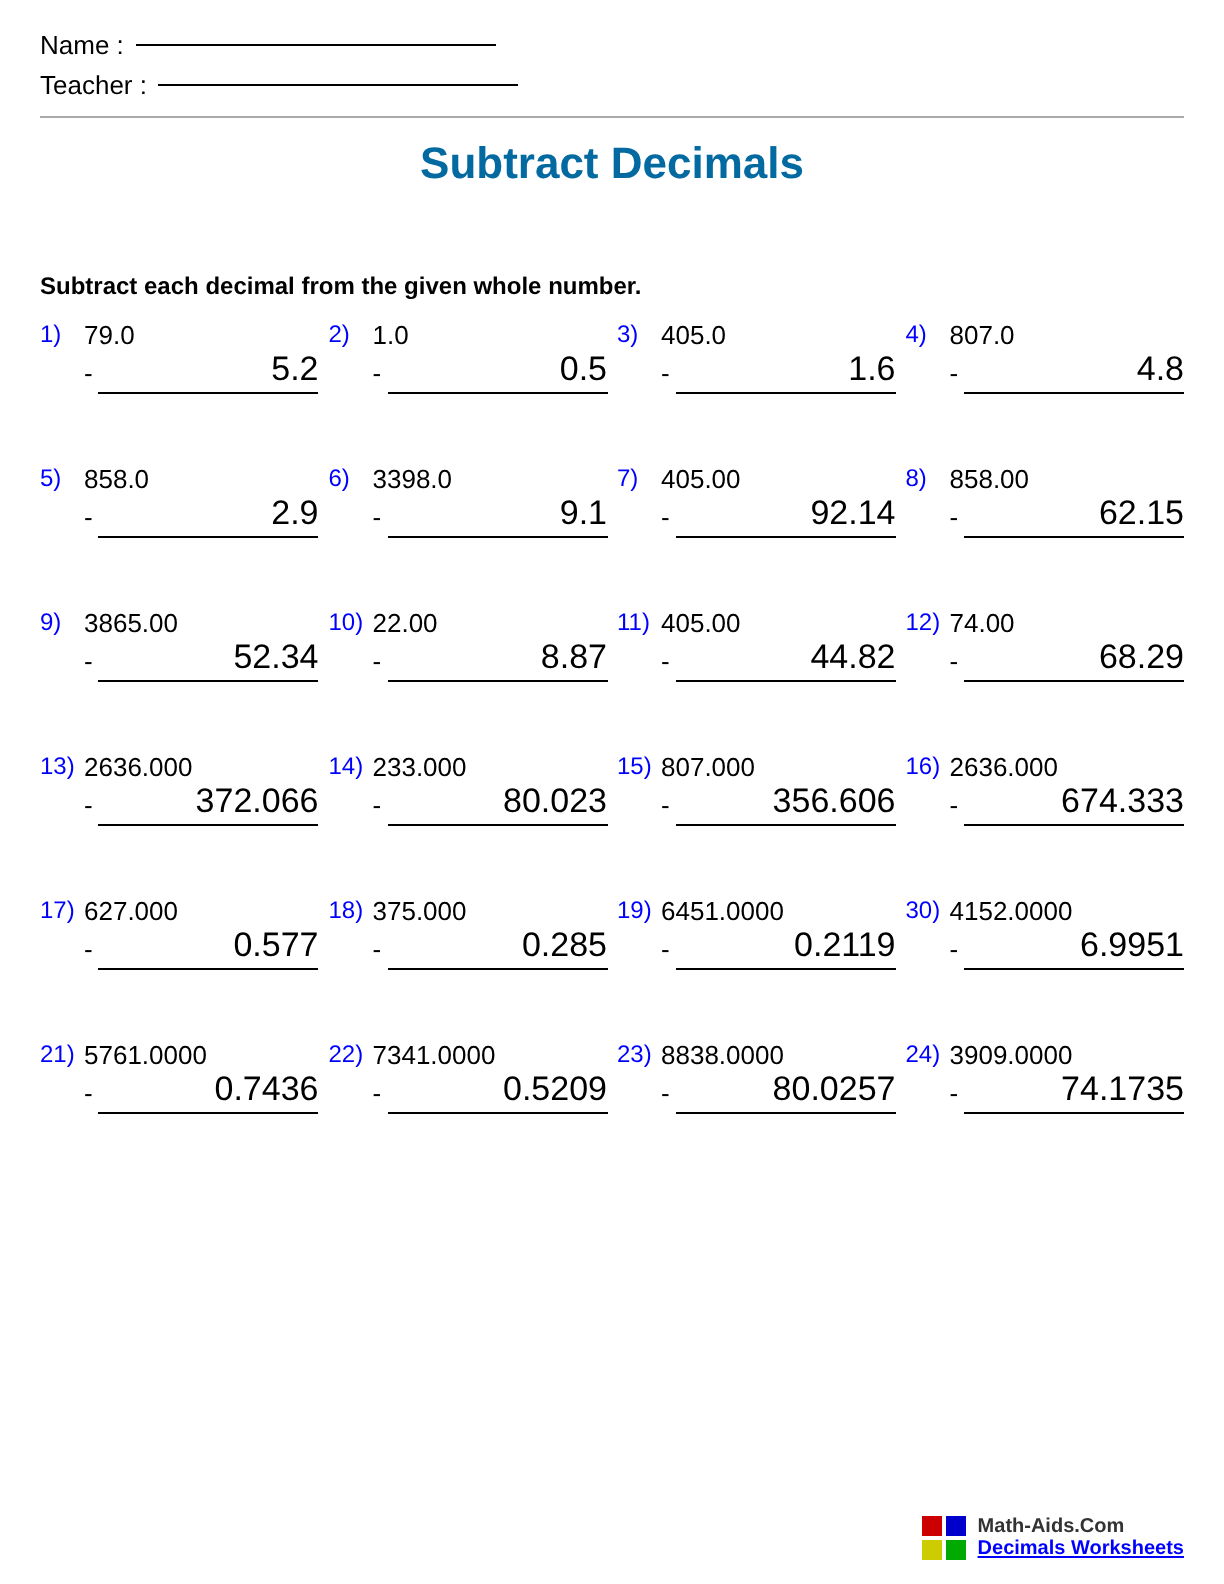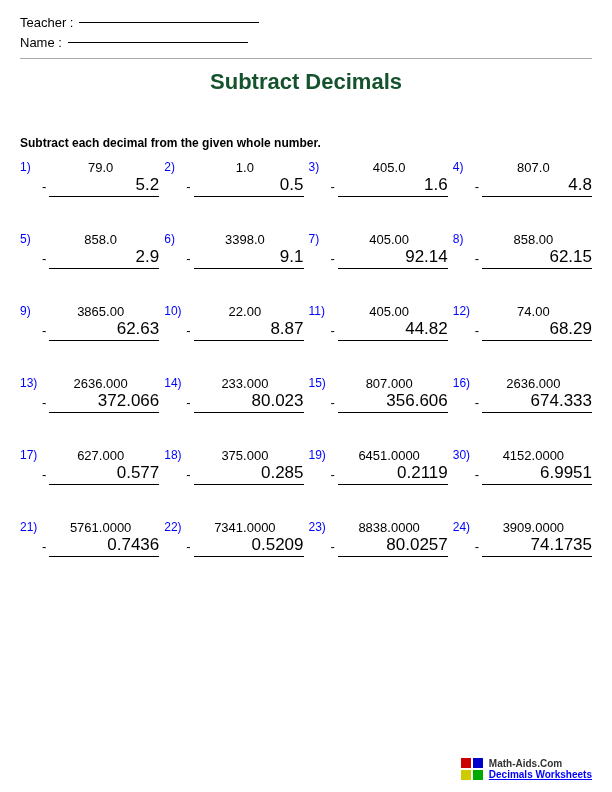--- a/index.html
+++ b/index.html
@@ -39,21 +39,21 @@
     }
     .header-line-short {
       border-bottom: 1px solid black;
       width: 110px;
       display: inline-block;
     }
     .page-title {
       text-align: center;
       font-size: 22px;
       font-weight: bold;
-      color: #14532d;
+      color: #0369a1;
       margin: 10px 0 6px 0;
     }
     .instructions {
       font-size: 12px;
       font-weight: bold;
       margin-bottom: 10px;
       margin-top: 41px;
     }
     .problems-grid {
       display: grid;
@@ -71,21 +71,21 @@
     }
     .problem-number {
       color: blue;
       font-size: 12px;
       position: absolute;
       left: 0;
       top: 0;
     }
     .problem-top {
       font-size: 13px;
-      text-align: center;
+      text-align: left;
       width: 100%;
     }
     .problem-bottom-row {
       display: flex;
       align-items: center;
       width: 100%;
       position: relative;
     }
     .minus-sign {
       font-size: 13px;
@@ -135,25 +135,25 @@
       border-top: 1.5px solid #aaa;
       margin: 8px 0 10px 0;
     }
   </style>
 </head>
 <body>
 
 <div class="header-section">
   <div class="header-left">
     <div class="header-row">
+      <span class="header-label">Name :</span>
+      <span class="header-line"></span>
+    </div>
+    <div class="header-row">
       <span class="header-label">Teacher :</span>
-      <span class="header-line"></span>
-    </div>
-    <div class="header-row">
-      <span class="header-label">Name :</span>
       <span class="header-line"></span>
     </div>
   </div>
 </div>
 
 <hr class="divider">
 
 <div class="page-title">Subtract Decimals</div>
 
 <div class="instructions">Subtract each decimal from the given whole number.</div>
@@ -221,21 +221,21 @@
       <div class="problem-bottom-row">
         <span class="minus-sign">-</span>
         <span class="problem-bottom">62.15</span>
       </div>
     </div>
     <div class="problem">
       <span class="problem-number">9)</span>
       <div class="problem-top">3865.00</div>
       <div class="problem-bottom-row">
         <span class="minus-sign">-</span>
-        <span class="problem-bottom">62.63</span>
+        <span class="problem-bottom">52.34</span>
       </div>
     </div>
     <div class="problem">
       <span class="problem-number">10)</span>
       <div class="problem-top">22.00</div>
       <div class="problem-bottom-row">
         <span class="minus-sign">-</span>
         <span class="problem-bottom">8.87</span>
       </div>
     </div>

